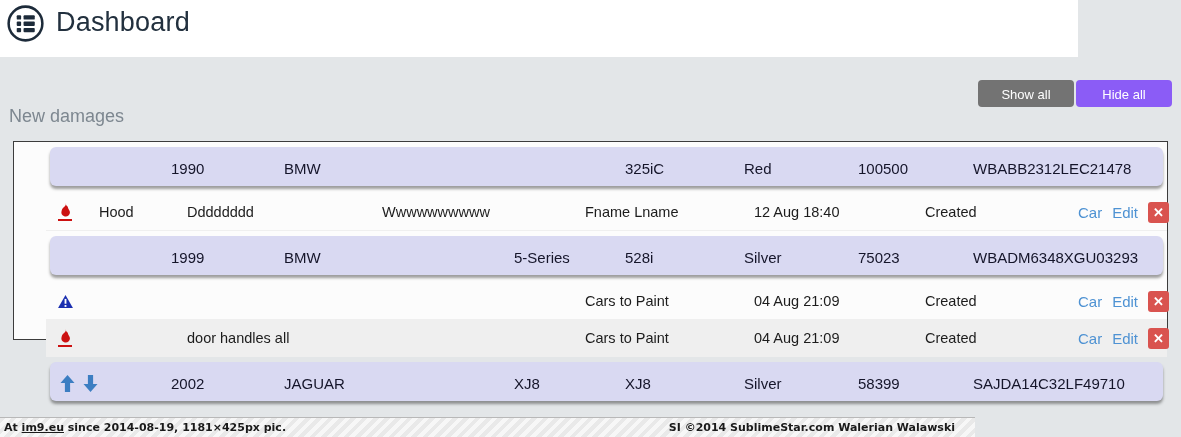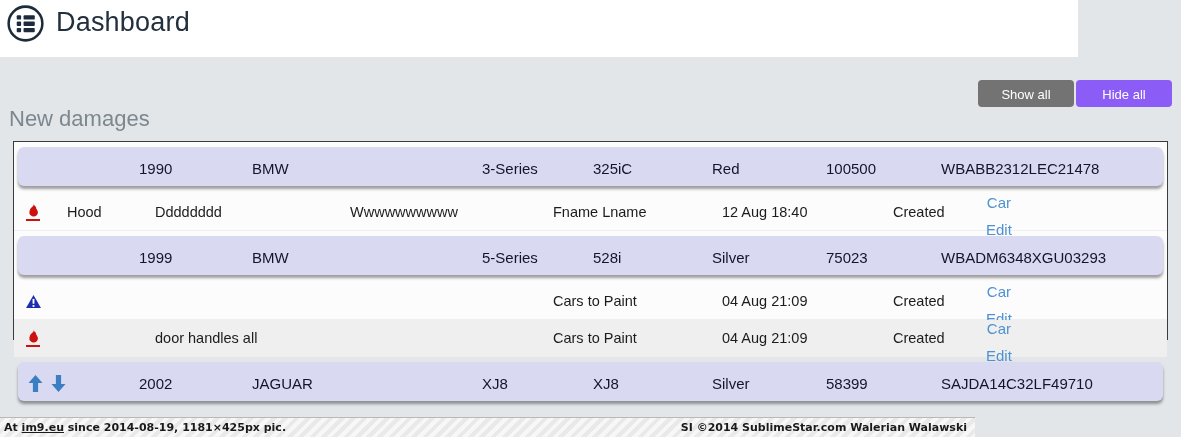--- a/index.html
+++ b/index.html
@@ -13,25 +13,25 @@
   .brand-icon { position:absolute; left:6px; top:4px; width:39px; height:39px; cursor:pointer; }
   .page-title { position:absolute; left:56px; top:7px; font-size:27px; color:#22303e; letter-spacing:.2px; }
 
   
   .content { position:absolute; top:57px; left:0; width:1181px; height:360px; background:#e3e6e8; }
   .btn-group { position:absolute; top:23px; right:9px; display:flex; gap:2px; }
   .btn { width:96px; height:27px; border:none; border-radius:4px; color:#fff; font-size:13px;
          font-family:"Liberation Sans",sans-serif; cursor:pointer; line-height:27px; text-align:center; }
   .btn-show { background:#737373; }
   .btn-hide { background:#8b5cf6; }
-  .section-title { position:absolute; top:49px; left:9px; font-size:22px; color:#7d8790; }
+  .section-title { position:absolute; top:49px; left:9px; font-size:18px; color:#7d8790; }
 
   
   .damages-table { position:absolute; top:84px; left:13px; width:1155px; height:199px;
-                   background:#fcfcfc; border:1px solid #3c3c3c; }
+                   background:#fcfcfc; border:1px solid #3c3c3c;padding-left:32px; }
   .row { position:relative; width:100%; }
   .row .cell { position:absolute; top:0; height:100%; display:flex; align-items:center;
                font-size:14.5px; color:#1c1c1c; white-space:nowrap; }
 
   
   .car-row { height:52px; }
   .car-pill { position:absolute; left:4px; right:4px; top:5px; bottom:8px; background:#d9d9f2;
               border-radius:6px; box-shadow:0 3px 3px rgba(0,0,0,.38); cursor:pointer; }
   .car-row .cell { z-index:1; font-size:15px; color:#15152a; }
   .c-controls { left:14px; gap:8px; }
@@ -47,34 +47,34 @@
   
   .damage-row { height:37px; border-bottom:1px solid #efefef; }
   .damage-row.striped { background:#efefef; }
   .d-icon   { left:12px; }
   .d-part   { left:53px; }
   .d-name   { left:141px; }
   .d-assignee { left:336px; }
   .d-client { left:539px; }
   .d-date   { left:708px; }
   .d-status { left:879px; }
-  .d-actions { left:972px; gap:10px;flex-direction:column; }
+  .d-actions { left:1032px; gap:10px; }
   .flame-link { display:inline-block; border-bottom:2px solid #cc1111; padding:0 1px 1px 1px; cursor:pointer; line-height:0; }
   .action-link { color:#4e92d3; font-size:15px; text-decoration:none; cursor:pointer; }
   .x-btn { width:21px; height:21px; background:#d9534f; border:none; border-radius:3px;
            color:#ffffff; font-size:13px; font-weight:bold; display:flex; align-items:center;
            justify-content:center; cursor:pointer; padding:0; line-height:1; }
 
   
   .footer { position:absolute; bottom:0; left:0; width:975px; height:20px;
             background:repeating-linear-gradient(135deg,#e9e9e9 0 4px,#f7f7f7 4px 8px);
             border-top:1px solid #b8b8b8;
             font-family:"DejaVu Sans", sans-serif; font-size:11px; font-weight:bold; color:#1a1a1a; }
   .footer-left { position:absolute; left:4px; top:3px; }
-  .footer-right { position:absolute; right:8px; top:3px;padding-left:28px; }
+  .footer-right { position:absolute; right:20px; top:3px;padding-left:28px; }
   .footer-link { text-decoration:underline; cursor:pointer; color:#1a1a1a; }
 </style>
 </head>
 <body>
 
 <div class="header">
   <span class="brand-icon">
     <svg viewBox="0 0 40 40" width="39" height="39">
       <circle cx="20" cy="20" r="17.3" fill="none" stroke="#1d2b3a" stroke-width="2.6"></circle>
       <rect x="11" y="11.5" width="4.5" height="4.5" rx="1" fill="#1d2b3a"></rect>
@@ -96,21 +96,20 @@
   </div>
 
   <div class="section-title">New damages</div>
 
   <div class="damages-table">
 
     <div class="row car-row">
       <div class="car-pill"></div>
       <span class="cell c-year">1990</span>
       <span class="cell c-make">BMW</span>
-      <span class="cell c-model">3-Series</span>
       <span class="cell c-trim">325iC</span>
       <span class="cell c-color">Red</span>
       <span class="cell c-mileage">100500</span>
       <span class="cell c-vin">WBABB2312LEC21478</span>
     </div>
 
     <div class="row damage-row">
       <span class="cell d-icon">
         <a class="flame-link">
           <svg viewBox="0 0 13 16" width="12" height="15">

